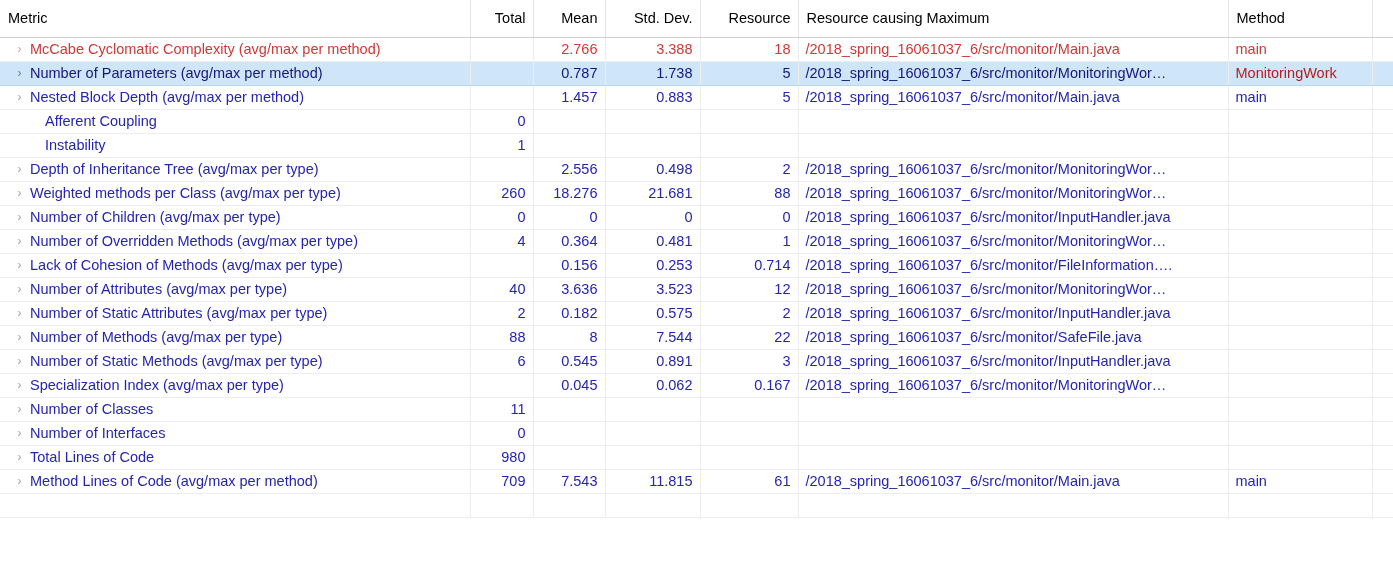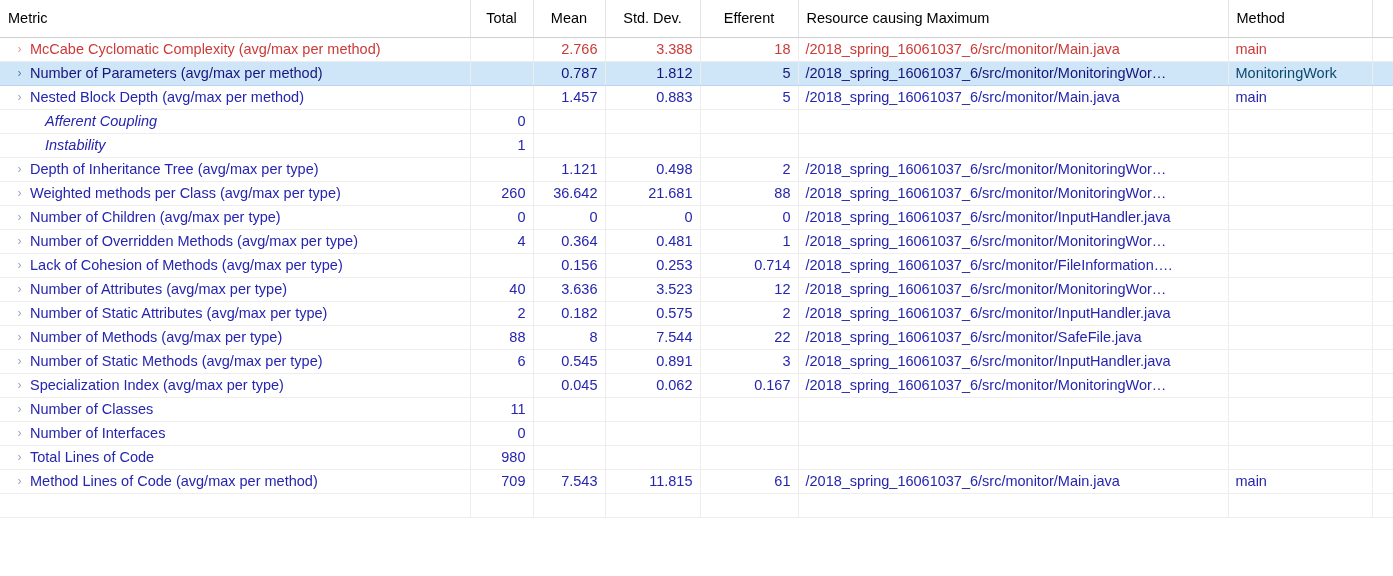--- a/index.html
+++ b/index.html
@@ -37,21 +37,21 @@
     color: #000000;
     background: #ffffff;
     border-bottom: 1px solid #cfcfcf;
     border-right: 1px solid #e3e3e3;
     padding: 0 7px;
     vertical-align: middle;
     white-space: nowrap;
     overflow: hidden;
   }
   thead th.left  { text-align: left; padding-left: 8px; }
-  thead th.right { text-align: center; padding-right: 7px; }
+  thead th.right { text-align: right; padding-right: 7px; }
   thead th.tail  { border-right: none; }
 
   tbody td {
     height: 23px;
     line-height: 23px;
     padding: 0 7px;
     border-bottom: 1px solid #ededed;
     border-right: 1px solid #ededed;
     white-space: nowrap;
     overflow: hidden;
@@ -59,40 +59,40 @@
     font-size: 14.5px;
   }
   tbody td.num  { text-align: right; padding-right: 7px; }
   tbody td.txt  { text-align: left; }
   tbody td.tail { border-right: none; }
 
   tbody tr.blue td  { color: #2525b0; }
   tbody tr.red  td  { color: #cc3a38; }
   tbody tr.selected { background: #cfe5f8; }
   tbody tr.selected td { color: #15157e; border-bottom-color: #b9d6ee; }
-  tbody tr.selected td.method-sel { color: #0c4a6e; }
+  tbody tr.selected td.method-sel { color: #b91c1c; }
   tbody tr.empty td { color: transparent; }
 
   .name-cell { display: flex; align-items: center; height: 23px; }
   .twisty {
     display: inline-block;
     width: 15px;
     flex: 0 0 15px;
     text-align: center;
     font-size: 12px;
     line-height: 23px;
     color: #9aa0b5;
     user-select: none;
   }
   tr.red .twisty { color: #d79a95; }
   tr.selected .twisty { color: #5b7fa6; }
   .twisty.blank { color: transparent; }
   .name-label { padding-left: 3px; }
   .indent-0 { padding-left: 5px; }
-  .indent-1 { padding-left: 20px; font-style: italic; }
+  .indent-1 { padding-left: 20px; }
 </style>
 </head>
 <body>
 
 <div id="metrics-view">
   <table class="metrics">
     <colgroup>
       <col class="c-metric">
         <col class="c-total">
         <col class="c-mean">
@@ -101,21 +101,21 @@
         <col class="c-resource">
         <col class="c-method">
         <col class="c-tail">
     </colgroup>
     <thead>
       <tr>
         <th class="left">Metric</th>
         <th class="right">Total</th>
         <th class="right">Mean</th>
         <th class="right">Std. Dev.</th>
-        <th class="right">Efferent</th>
+        <th class="right">Resource</th>
         <th class="left">Resource causing Maximum</th>
         <th class="left">Method</th>
         <th class="tail"></th>
       </tr>
     </thead>
     <tbody id="metrics-body">
         <tr class="red">
           <td class="txt">
             <div class="name-cell indent-0">
               <span class="twisty">›</span>
@@ -132,21 +132,21 @@
         </tr>
         <tr class="blue selected">
           <td class="txt">
             <div class="name-cell indent-0">
               <span class="twisty">›</span>
               <span class="name-label">Number of Parameters (avg/max per method)</span>
             </div>
           </td>
           <td class="num"></td>
           <td class="num">0.787</td>
-          <td class="num">1.812</td>
+          <td class="num">1.738</td>
           <td class="num">5</td>
           <td class="txt">/2018_spring_16061037_6/src/monitor/MonitoringWor…</td>
           <td class="txt method-sel">MonitoringWork</td>
           <td class="tail"></td>
         </tr>
         <tr class="blue">
           <td class="txt">
             <div class="name-cell indent-0">
               <span class="twisty">›</span>
               <span class="name-label">Nested Block Depth (avg/max per method)</span>
@@ -191,36 +191,36 @@
           <td class="tail"></td>
         </tr>
         <tr class="blue">
           <td class="txt">
             <div class="name-cell indent-0">
               <span class="twisty">›</span>
               <span class="name-label">Depth of Inheritance Tree (avg/max per type)</span>
             </div>
           </td>
           <td class="num"></td>
-          <td class="num">1.121</td>
+          <td class="num">2.556</td>
           <td class="num">0.498</td>
           <td class="num">2</td>
           <td class="txt">/2018_spring_16061037_6/src/monitor/MonitoringWor…</td>
           <td class="txt"></td>
           <td class="tail"></td>
         </tr>
         <tr class="blue">
           <td class="txt">
             <div class="name-cell indent-0">
               <span class="twisty">›</span>
               <span class="name-label">Weighted methods per Class (avg/max per type)</span>
             </div>
           </td>
           <td class="num">260</td>
-          <td class="num">36.642</td>
+          <td class="num">18.276</td>
           <td class="num">21.681</td>
           <td class="num">88</td>
           <td class="txt">/2018_spring_16061037_6/src/monitor/MonitoringWor…</td>
           <td class="txt"></td>
           <td class="tail"></td>
         </tr>
         <tr class="blue">
           <td class="txt">
             <div class="name-cell indent-0">
               <span class="twisty">›</span>

